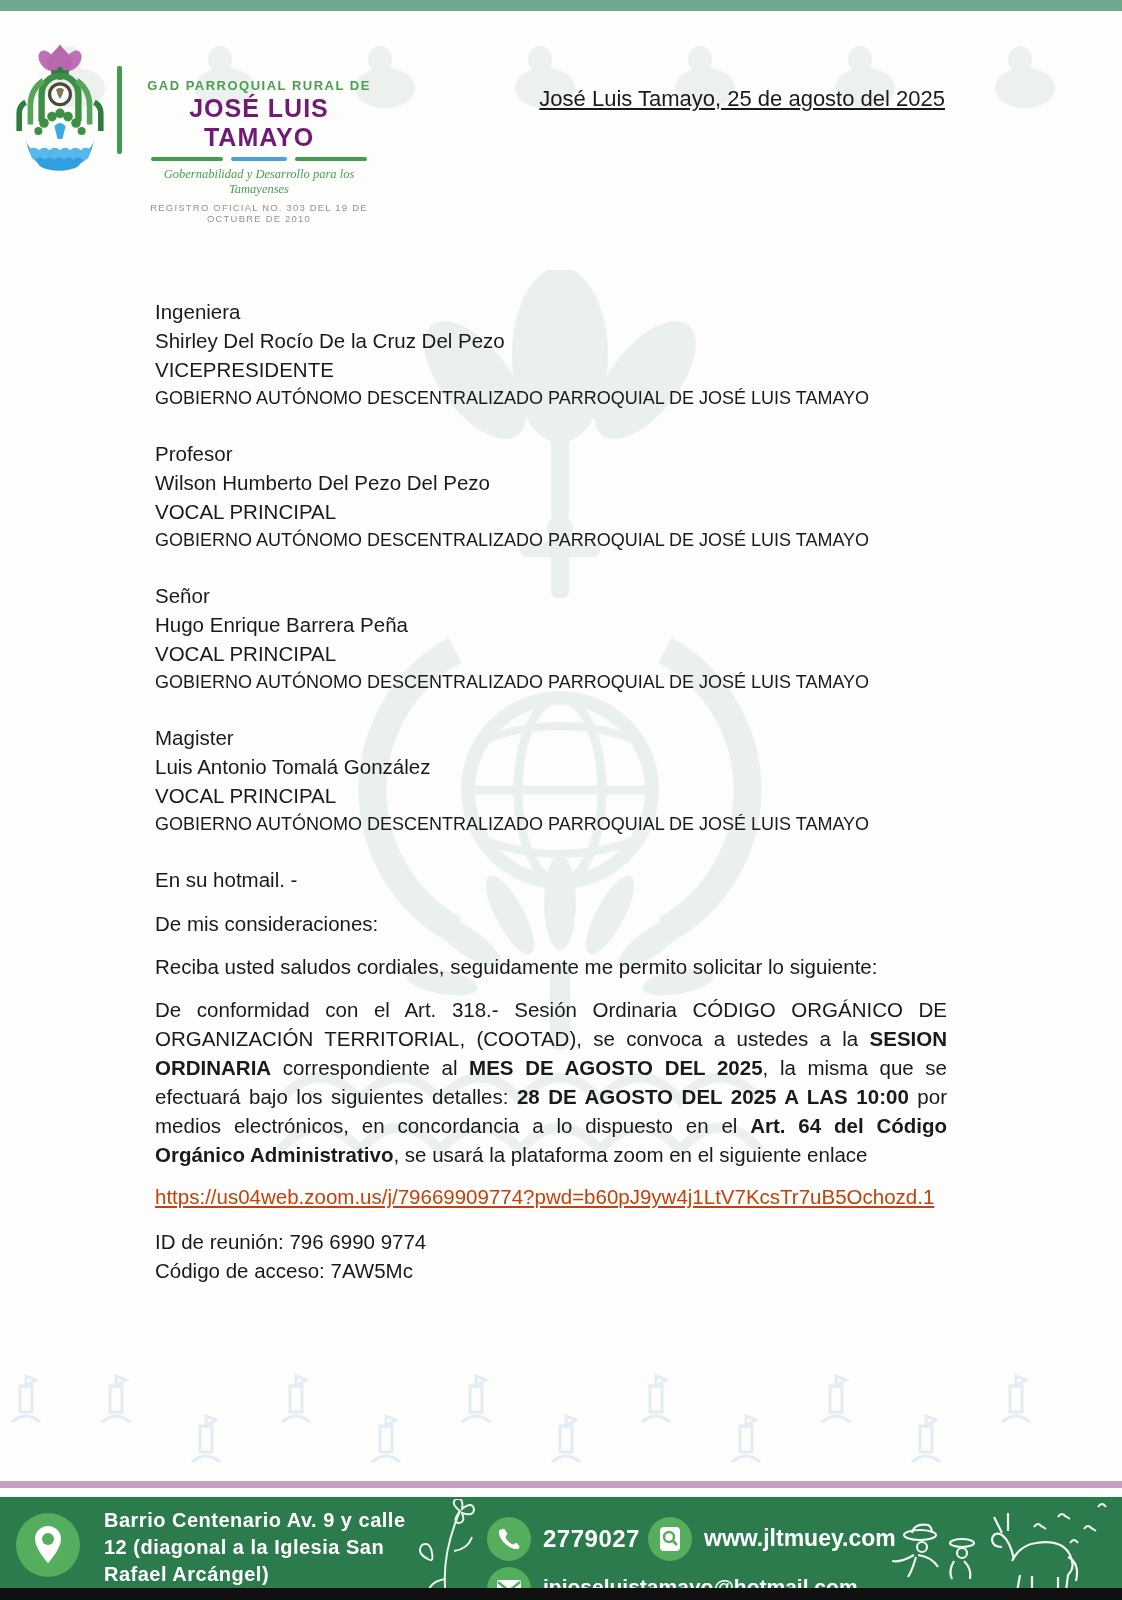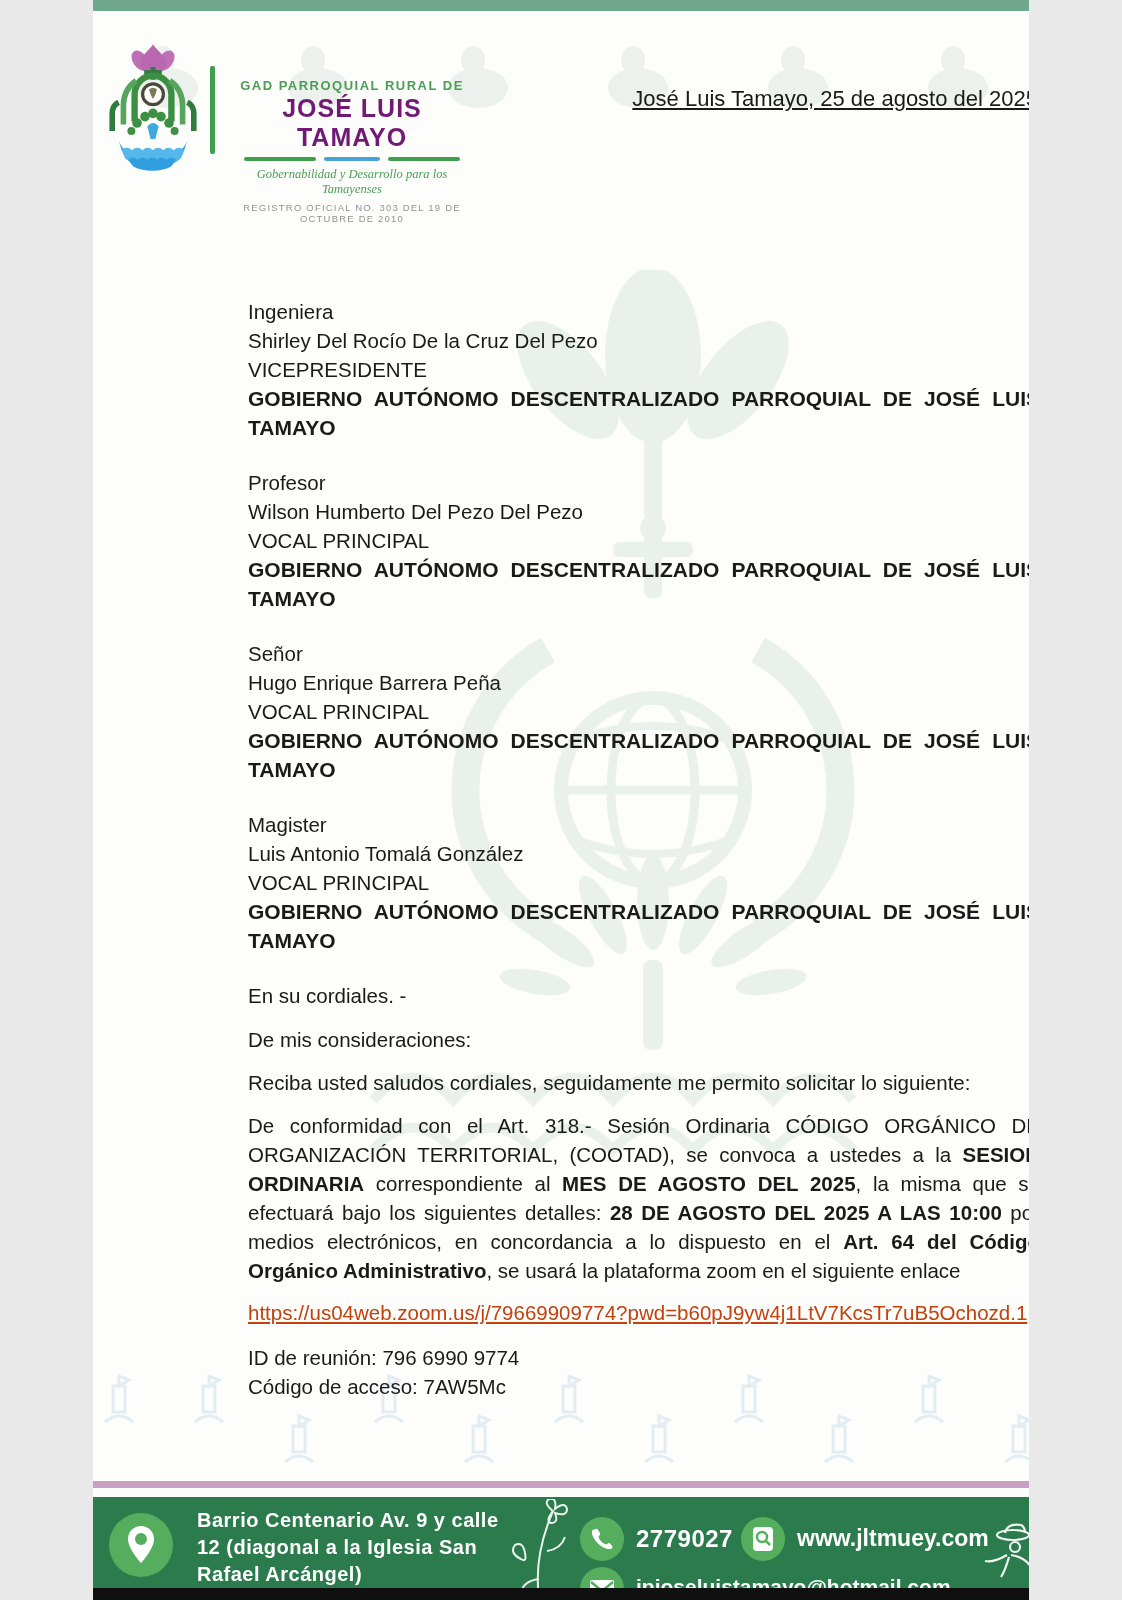--- a/index.html
+++ b/index.html
@@ -1,16 +1,16 @@
 <!DOCTYPE html>
 <html><head>
 <meta charset="utf-8">
 <style>
   html,body{margin:0;padding:0;background:#e9e9e9;}
-  .page{position:relative;width:936px;height:1600px;margin:0 auto;background:#fdfdfc;
+  .page{position:relative;width:1122px;height:1600px;margin:0 auto;background:#fdfdfc;
         font-family:"Liberation Sans",sans-serif;color:#1a1a1a;overflow:hidden;}
   .b{font-weight:700;}
 
   
   .topbar{position:absolute;top:0;left:0;width:100%;height:11px;background:#70a88e;}
 
   
   .bg-svg{position:absolute;left:0;top:0;pointer-events:none;}
 
   
@@ -28,21 +28,21 @@
 
   .date{position:absolute;top:86px;left:155px;width:790px;text-align:right;font-size:22px;text-decoration:underline;}
 
   .title-block{position:absolute;top:158px;left:155px;width:792px;text-align:center;
                font-weight:700;font-size:22px;line-height:28px;}
 
   
   .content{position:absolute;top:297px;left:155px;width:792px;font-size:20.5px;line-height:29px;}
   .recipient{margin-bottom:26px;}
   .recipient .role{font-weight:400;}
-  .recipient .org{font-weight:700;font-size:21px;text-align:justify;}
+  .recipient .org{font-weight:400;font-size:18px;text-align:justify;}
   .consideraciones{margin-top:15px;}
   .intro{margin-top:14px;}
   .main-par{text-align:justify;margin:14px 0 0 0;}
   .zoom-link{margin-top:13px;color:#c2410c;text-decoration:underline;word-break:break-all;cursor:pointer;width:792px;}
   .meeting-block{margin-top:16px;}
 
   
   .pink-line{position:absolute;top:1481px;left:0;width:100%;height:7px;background:#c69fc4;}
   .footer{position:absolute;top:1497px;left:0;width:100%;height:103px;background:#2b7b4d;color:#fff;padding-left:38px;}
   .icon-circle{position:absolute;border-radius:50%;background:#54ae5e;display:flex;align-items:center;justify-content:center;}
@@ -201,21 +201,21 @@
       <div class="org">GOBIERNO AUTÓNOMO DESCENTRALIZADO PARROQUIAL DE JOSÉ LUIS TAMAYO</div>
     </div>
 
     <div class="recipient">
       <div>Magister</div>
       <div>Luis Antonio Tomalá González</div>
       <div class="role">VOCAL PRINCIPAL</div>
       <div class="org">GOBIERNO AUTÓNOMO DESCENTRALIZADO PARROQUIAL DE JOSÉ LUIS TAMAYO</div>
     </div>
 
-    <div class="despacho">En su cordiales. -</div>
+    <div class="despacho">En su hotmail. -</div>
     <div class="consideraciones">De mis consideraciones:</div>
     <div class="intro">Reciba usted saludos cordiales, seguidamente me permito solicitar lo siguiente:</div>
 
     <p class="main-par"><span>De conformidad con el Art. 318.- Sesión Ordinaria CÓDIGO ORGÁNICO DE ORGANIZACIÓN TERRITORIAL, (COOTAD), se convoca a ustedes a la </span><span class="b">SESION ORDINARIA</span><span> correspondiente al </span><span class="b">MES DE AGOSTO DEL 2025</span><span>, la misma que se efectuará bajo los siguientes detalles: </span><span class="b">28 DE AGOSTO DEL 2025 A LAS 10:00</span><span> por medios electrónicos, en concordancia a lo dispuesto en el </span><span class="b">Art. 64 del Código Orgánico Administrativo</span><span>, se usará la plataforma zoom en el siguiente enlace</span></p>
 
     <div class="zoom-link">https://us04web.zoom.us/j/79669909774?pwd=b60pJ9yw4j1LtV7KcsTr7uB5Ochozd.1</div>
 
     <div class="meeting-block">
       <div>ID de reunión: 796 6990 9774</div>
       <div>Código de acceso: 7AW5Mc</div>

